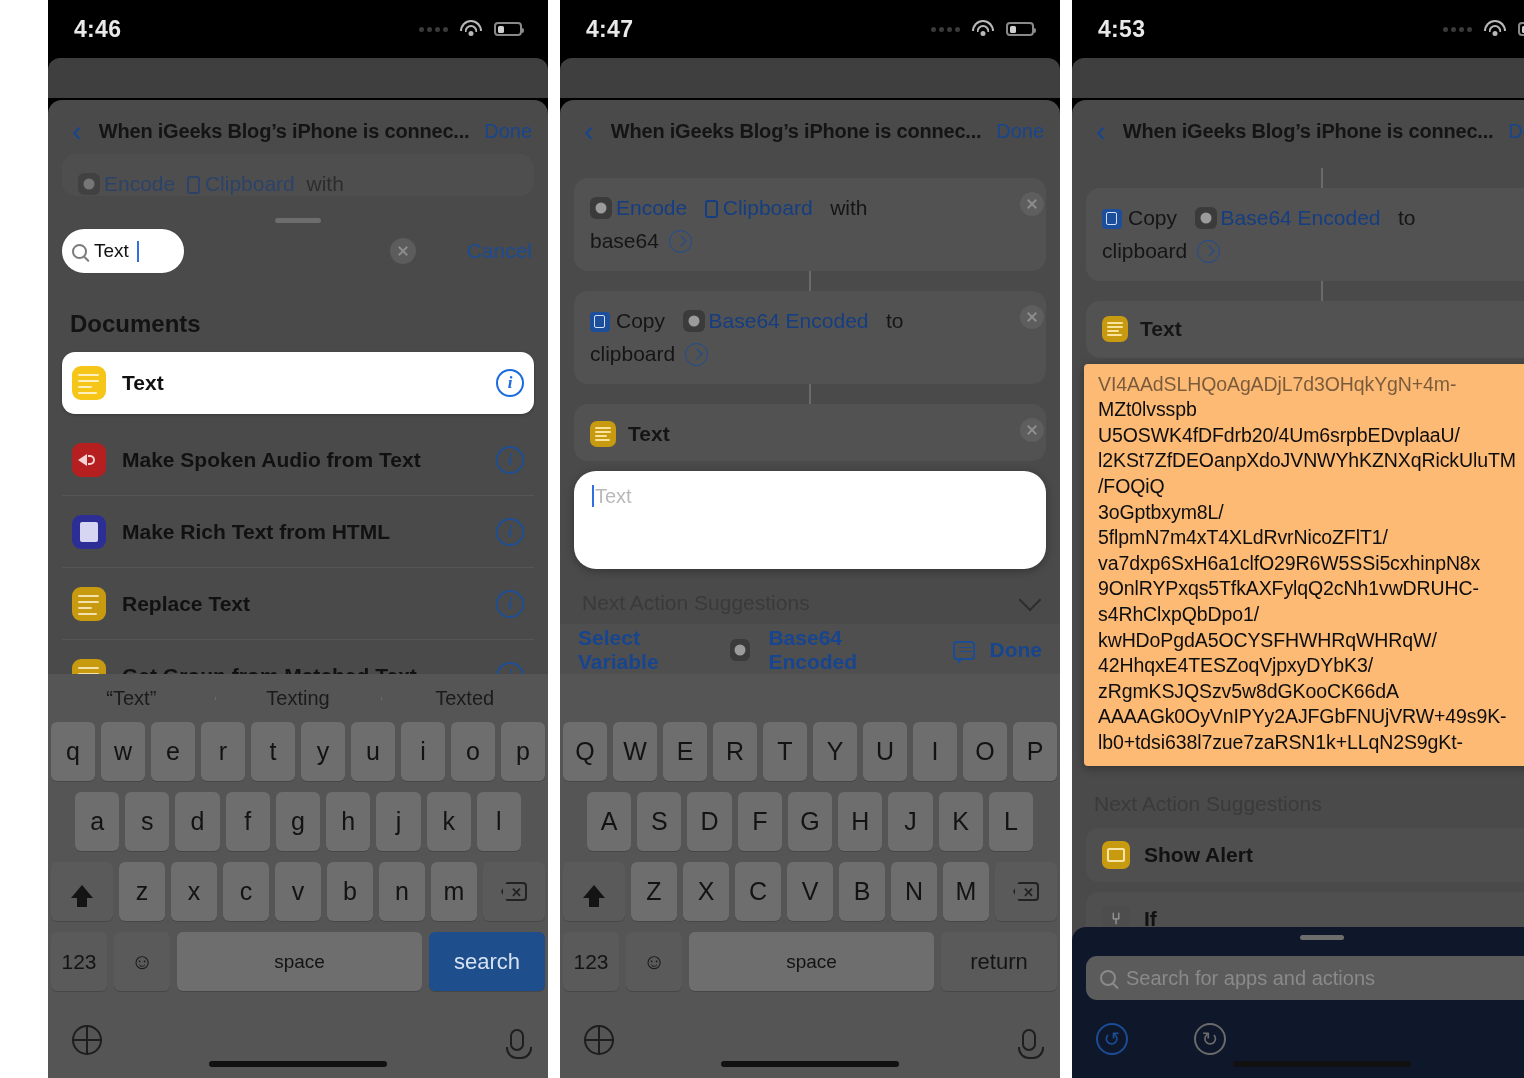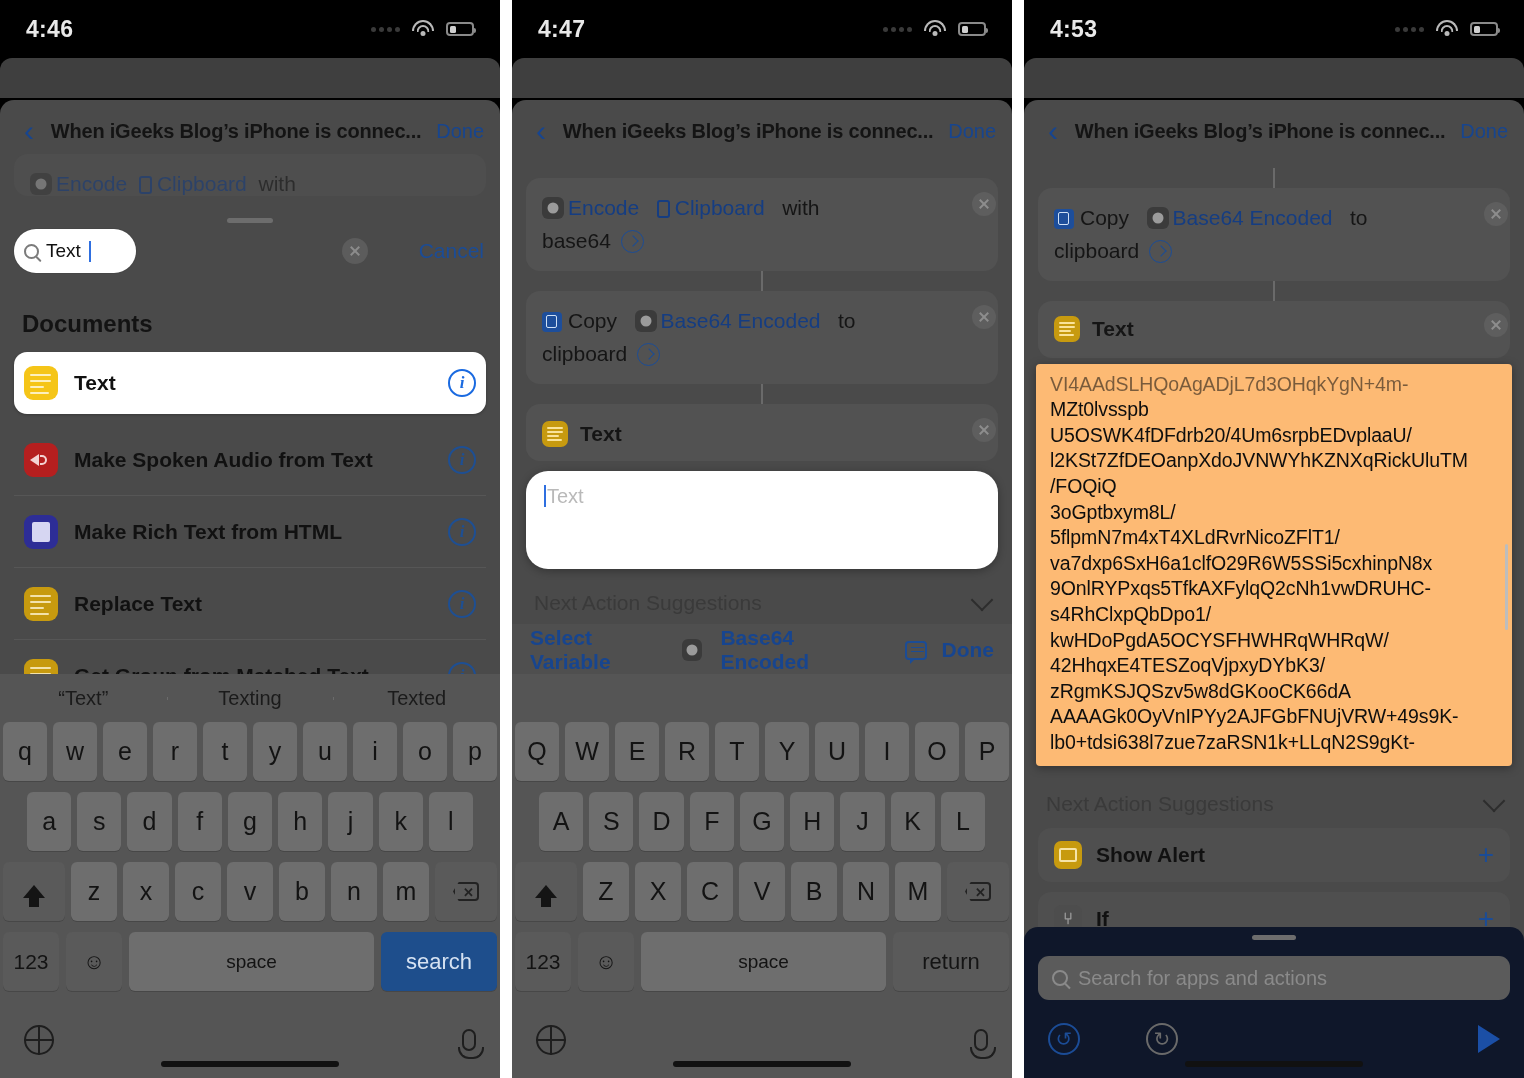--- a/index.html
+++ b/index.html
@@ -7,20 +7,21 @@
     width: 1524px; height: 1078px;
     background: #ffffff;
     font-family: "Liberation Sans", sans-serif;
     overflow: hidden;
   }
   .stage {
     position: relative;
     width: 1220px; height: 1078px;
     display: flex;
     background: #ffffff;
+    padding-left: 48px;
   }
   .panel {
     position: relative;
     width: 500px; height: 1078px;
     background: #000000;
     overflow: hidden;
     flex: 0 0 500px;
   }
   .gap { flex: 0 0 12px; height: 1078px; background: #ffffff; }
 

